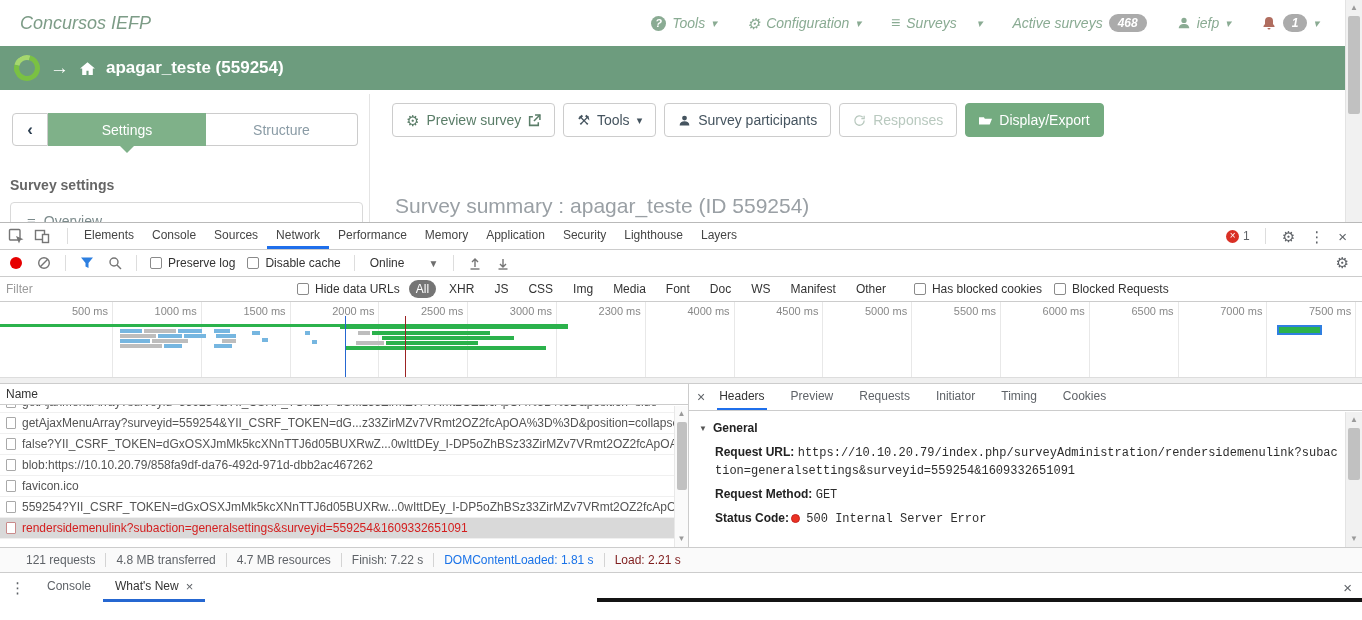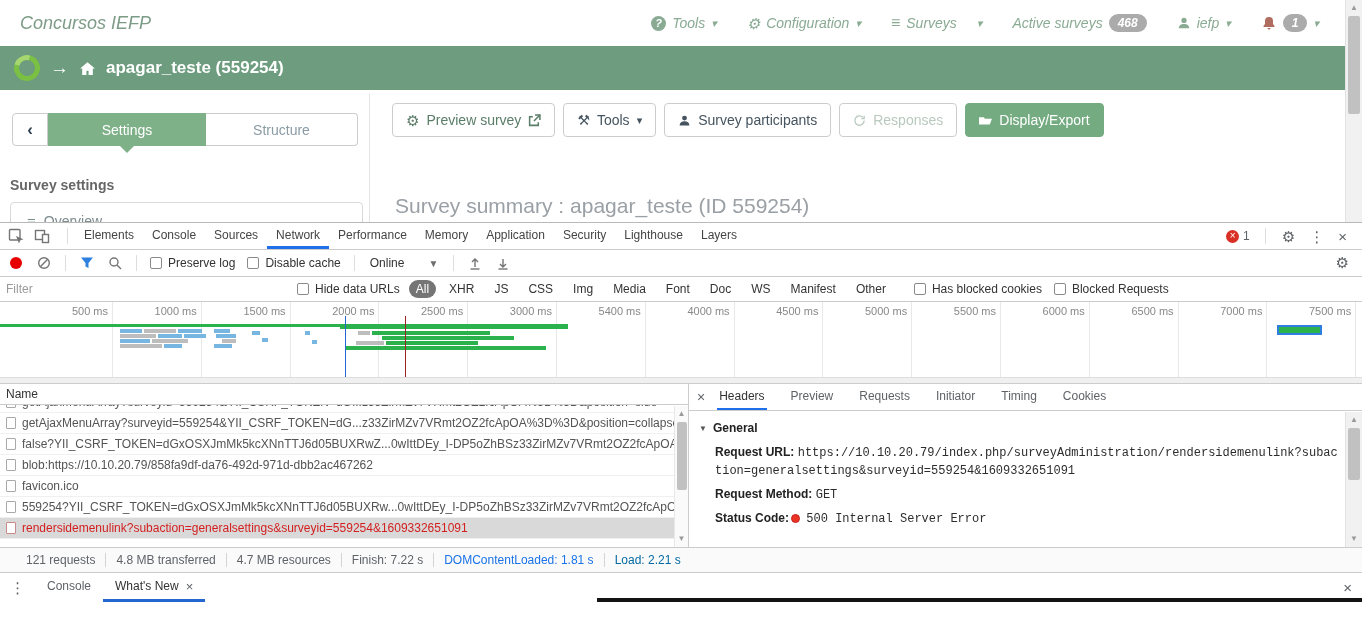--- a/index.html
+++ b/index.html
@@ -134,21 +134,21 @@
   .fv { font-family:"Liberation Mono","DejaVu Sans Mono",monospace; color:#2d2d2d; word-break:break-all; }
   .status-dot { display:inline-block; width:9px; height:9px; border-radius:50%; background:#eb3223; border:1px solid #c5221f;
                 margin:0 3px -1px 2px; }
   .details-scrollbar { position:absolute; right:0; top:28px; bottom:0; width:17px; background:#f1f1f1; border-left:1px solid #e3e3e3; }
 
   .dt-footer { height:25px; border-top:1px solid #ccc; background:#fafafa; display:flex; align-items:center;
                padding-left:16px; color:#5f6368; }
   .foot-item { padding:0 10px; border-right:1px solid #d4d4d4; line-height:14px; }
   .foot-item:last-child { border-right:none; }
   .foot-item.blue { color:#1a73e8; }
-  .foot-item.red { color:#0369a1; }
+  .foot-item.red { color:#7f1d1d; }
 
   .dt-drawer { height:30px; border-top:1px solid #ccc; display:flex; align-items:center; position:relative; background:#fff; }
   .drawer-menu { color:#5f6368; font-size:15px; padding:0 10px; cursor:pointer; }
   .drawer-tab { height:100%; display:flex; align-items:center; padding:0 12px; color:#5f6368; gap:7px;
                 border-bottom:3px solid transparent; cursor:pointer; }
   .drawer-tab.active { color:#333; border-bottom-color:#2567d1; }
   .drawer-tab .tab-x { color:#5f6368; font-size:13px; }
   .drawer-close { position:absolute; right:10px; color:#5f6368; font-size:15px; cursor:pointer; }
   .black-strip { position:absolute; left:597px; right:0; bottom:0; height:4px; background:#141414; }
 
@@ -377,21 +377,21 @@
       <div class="ticklabel" style="left: 132.8px;">1000 ms</div>
       <div class="gridline" style="left: 289.6px;"></div>
       <div class="ticklabel" style="left: 221.6px;">1500 ms</div>
       <div class="gridline" style="left: 378.4px;"></div>
       <div class="ticklabel" style="left: 310.4px;">2000 ms</div>
       <div class="gridline" style="left: 467.2px;"></div>
       <div class="ticklabel" style="left: 399.2px;">2500 ms</div>
       <div class="gridline" style="left: 556px;"></div>
       <div class="ticklabel" style="left: 488px;">3000 ms</div>
       <div class="gridline" style="left: 644.8px;"></div>
-      <div class="ticklabel" style="left: 576.8px;">5400 ms</div>
+      <div class="ticklabel" style="left: 576.8px;">2300 ms</div>
       <div class="gridline" style="left: 733.6px;"></div>
       <div class="ticklabel" style="left: 665.6px;">4000 ms</div>
       <div class="gridline" style="left: 822.4px;"></div>
       <div class="ticklabel" style="left: 754.4px;">4500 ms</div>
       <div class="gridline" style="left: 911.2px;"></div>
       <div class="ticklabel" style="left: 843.2px;">5000 ms</div>
       <div class="gridline" style="left: 1000px;"></div>
       <div class="ticklabel" style="left: 932px;">5500 ms</div>
       <div class="gridline" style="left: 1088.8px;"></div>
       <div class="ticklabel" style="left: 1020.8px;">6000 ms</div>

